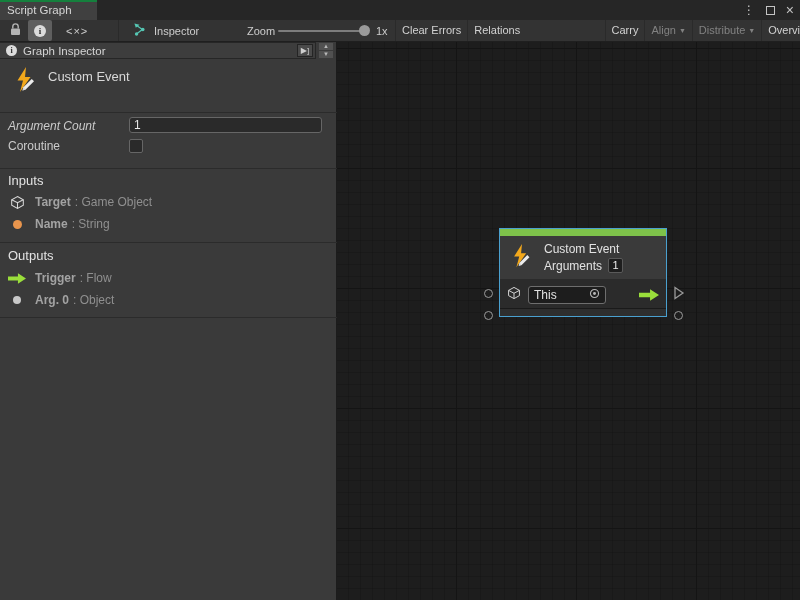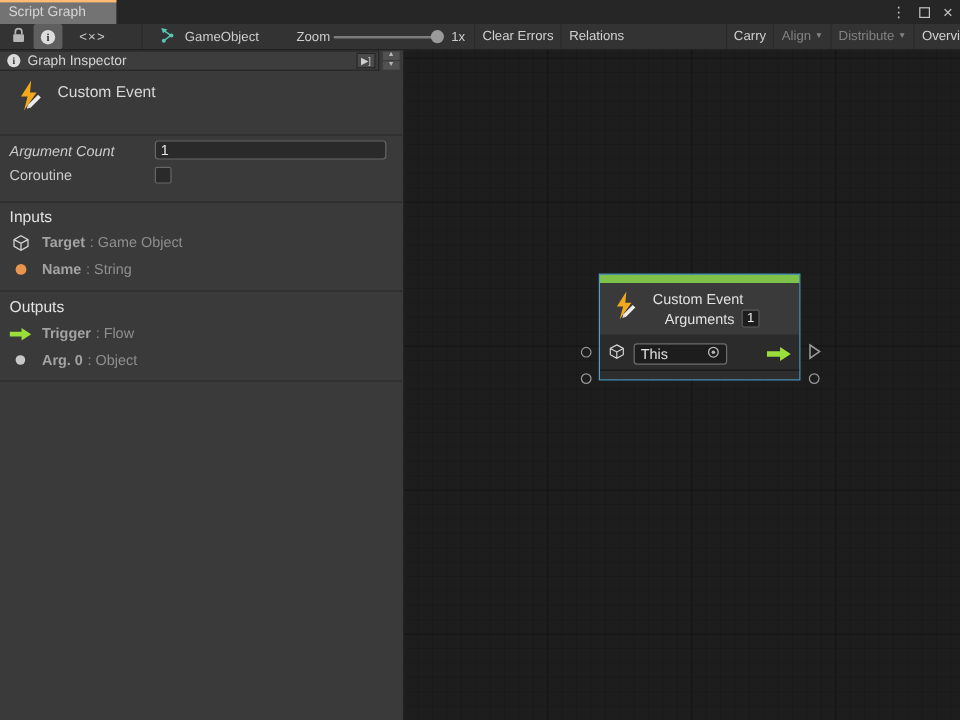--- a/index.html
+++ b/index.html
@@ -6,21 +6,21 @@
   html,body { margin:0; padding:0; }
   body {
     width:800px; height:600px; overflow:hidden; position:relative;
     background:#262626; font-family:"Liberation Sans", sans-serif;
     -webkit-font-smoothing:antialiased; user-select:none;
   }
   
   .tabbar { position:absolute; left:0; top:0; width:800px; height:20px; background:#262626; }
   .tab {
     position:absolute; left:0; top:0; width:97px; height:20px;
-    background:#737373; border-top:2px solid #fdba74;
+    background:#404040; border-top:2px solid #15803d;
     color:#d6d6d6; font-size:11.5px; line-height:17px; padding-left:7px;
   }
   .win-icons { position:absolute; right:6px; top:0; height:20px; display:flex; align-items:center; gap:11px; color:#c4c4c4; }
   .kebab { font-size:12px; line-height:20px; }
   .maxbox { width:9px; height:9px; border:1px solid #c4c4c4; }
   .closex { font-size:14px; line-height:20px; }
 
   
   .toolbar {
     position:absolute; left:0; top:20px; width:800px; height:22px;
@@ -100,21 +100,21 @@
 
   
   .node {
     position:absolute; left:162px; top:186px; width:168px;
     background:#2b2b2b; border:1px solid #4aa0cf;
   }
   .node-greenbar { height:7px; background:#7ec24a; }
   .node-header { height:43px; background:#3a3a3a; display:flex; align-items:center; padding:0 9px; gap:9px; }
   .node-title-lines { display:flex; flex-direction:column; gap:2px; }
   .node-title { font-size:12px; color:#e2e2e2; }
-  .node-subtitle { font-size:12px; color:#e2e2e2; display:flex; align-items:center; gap:6px;margin-left:10px; }
+  .node-subtitle { font-size:12px; color:#e2e2e2; display:flex; align-items:center; gap:6px; }
   .argbox { min-width:15px; height:15px; padding:0 2px; background:#1e1e1e; border:1px solid #5a5a5a;
     border-radius:2px; color:#eeeeee; font-size:11px; line-height:13px; text-align:center; }
   .node-body { background:#2b2b2b; padding:4px 0 2px; }
   .nrow { height:23px; display:flex; align-items:center; padding:0 7px; gap:7px; font-size:12px; color:#e0e0e0; }
   .nfield {
     height:18px; background:#1d1d1d; border:1px solid #6e6e6e; border-radius:3px;
     display:flex; align-items:center; padding:0 5px; color:#e2e2e2; font-size:12px;
   }
   .nfield-this { width:78px; justify-content:space-between; }
   .nfield-name { min-width:78px; }
@@ -160,21 +160,21 @@
 
   <div class="tb-abs" style="left:133px; gap:6px;">
     <span>
       <svg width="15" height="15" viewBox="0 0 16 16">
           <path d="M3.5 3.5 L10 8 M10 8 L4 12.5" stroke="#56c7b4" stroke-width="1.3" fill="none"></path>
           <path d="M1.5 1.5 L7 2.8 L3 6z" fill="#56c7b4"></path>
           <circle cx="10.5" cy="8" r="1.8" fill="#56c7b4"></circle>
           <circle cx="3.8" cy="12.8" r="1.8" fill="#56c7b4"></circle>
         </svg>
     </span>
-    <span style="color:#cdcdcd;">GameObject</span>
+    <span style="color:#cdcdcd;">Inspector</span>
   </div>
 
   <div class="tb-abs" style="left:247px;">
     <span style="color:#cdcdcd;">Zoom</span>
   </div>
   <div class="slider-track"></div>
   <div class="slider-handle"></div>
   <div class="tb-abs" style="left:376px;">
     <span style="color:#cdcdcd;">1x</span>
   </div>

